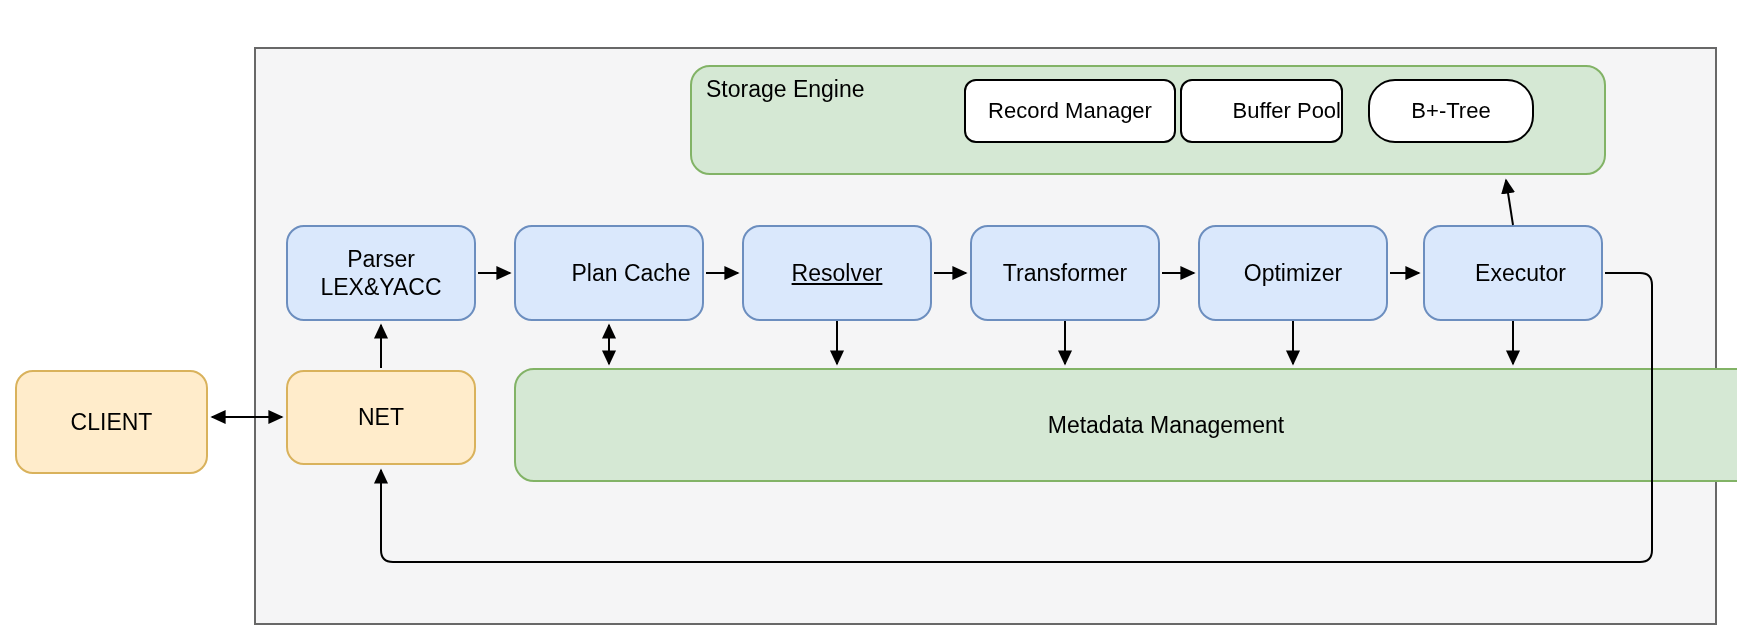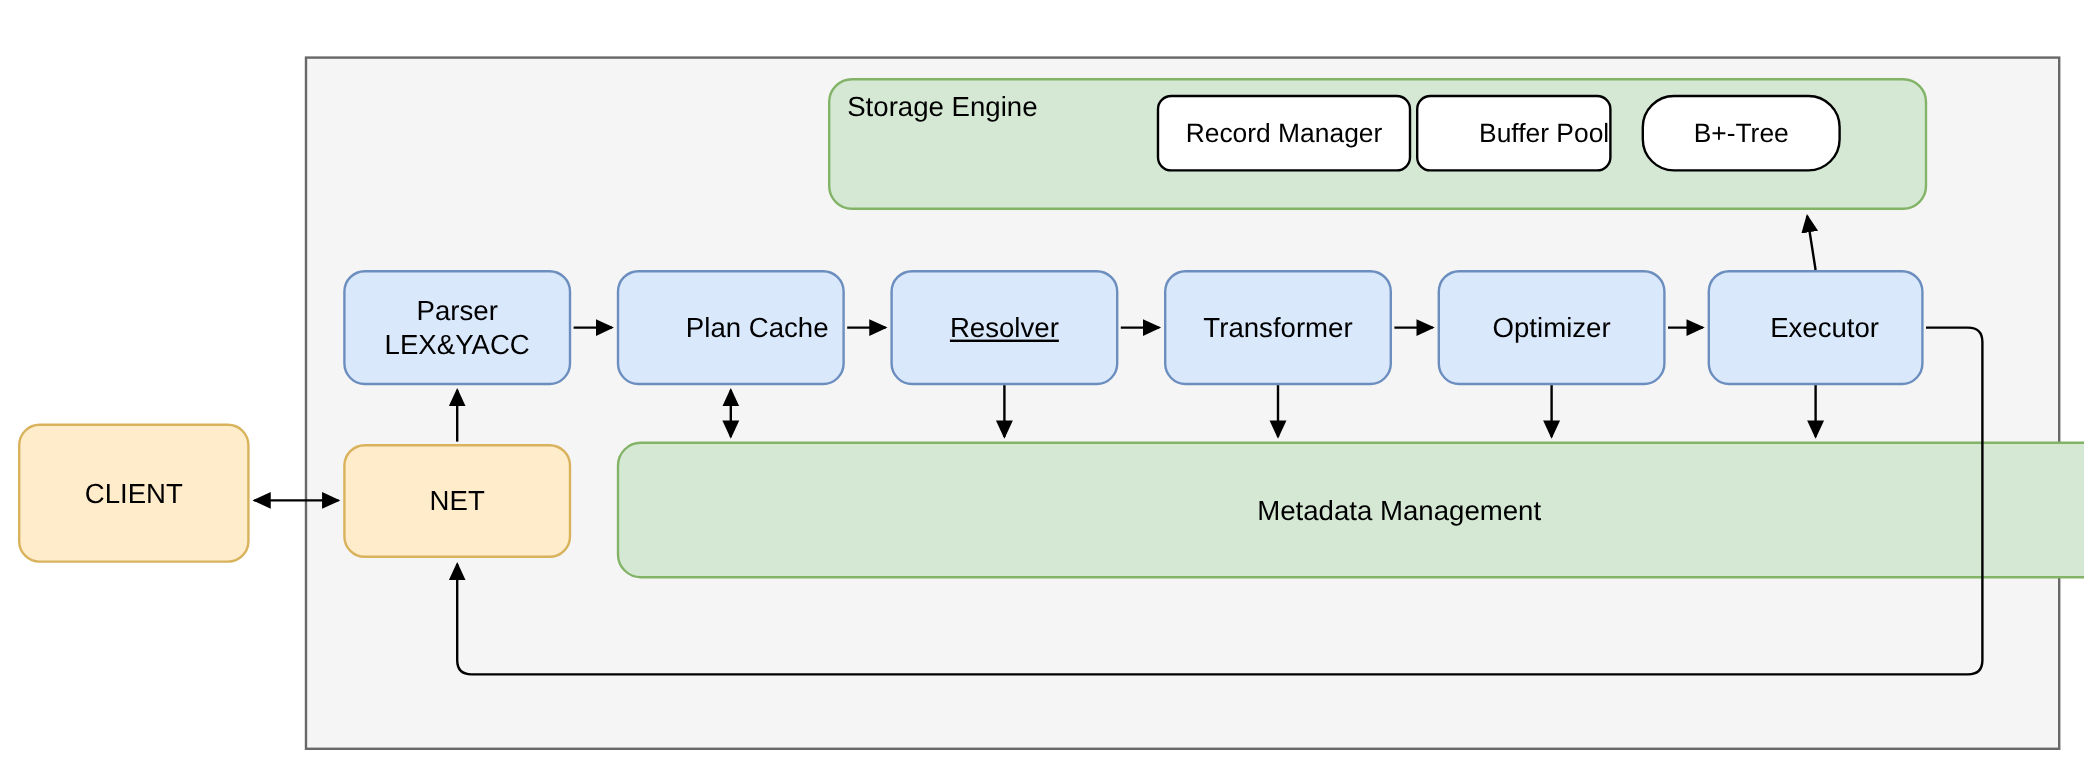--- a/index.html
+++ b/index.html
@@ -43,21 +43,21 @@
     background:#ffffff;border:2px solid #000000;border-radius:12px;
   }
   
   #node-parser     {left:286px; top:210px;width:190px;height:96px;}
   #node-plan-cache {left:514px; top:210px;width:190px;height:96px;padding-left:44px;}
   #node-resolver   {left:742px; top:210px;width:190px;height:96px;text-decoration:underline;}
   #node-transformer{left:970px; top:210px;width:190px;height:96px;}
   #node-optimizer  {left:1198px;top:210px;width:190px;height:96px;}
   #node-executor   {left:1423px;top:210px;width:180px;height:96px;padding-left:15px;}
   
-  #node-client{left:15px; top:338px;width:193px;height:116px;}
+  #node-client{left:15px; top:355px;width:193px;height:104px;}
   #node-net   {left:286px;top:355px;width:190px;height:95px;}
   
   #node-record-manager{left:964px; top:64px;width:212px;height:64px;font-size:22px;}
   #node-buffer-pool   {left:1180px;top:64px;width:163px;height:64px;font-size:22px;align-items:flex-end;}
   #node-b-tree        {left:1368px;top:64px;width:166px;height:64px;font-size:22px;border-radius:27px;}
   #edge-layer{left:0;top:0;width:1737px;height:633px;pointer-events:none;}
   #bottom-rule{left:0;top:623px;width:1737px;height:6px;background:#000;}
 </style>
 </head>
 <body>

